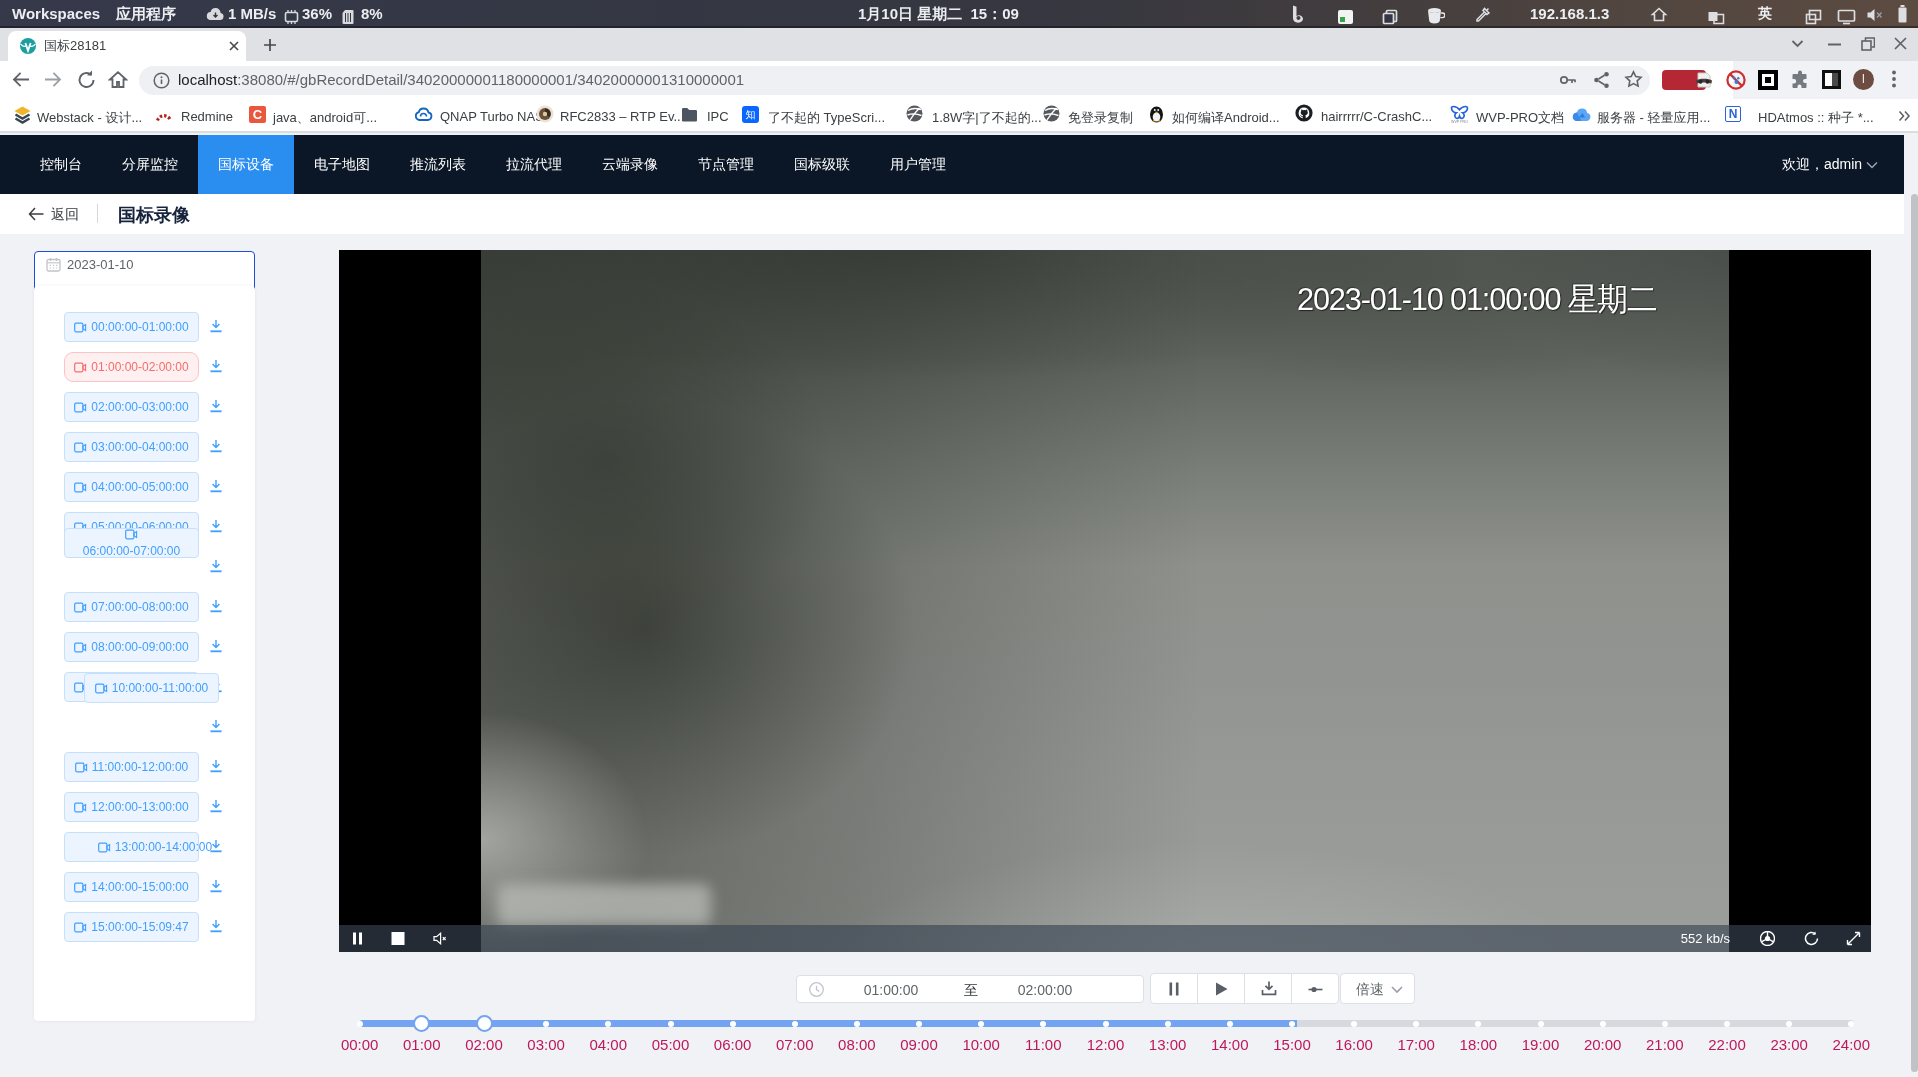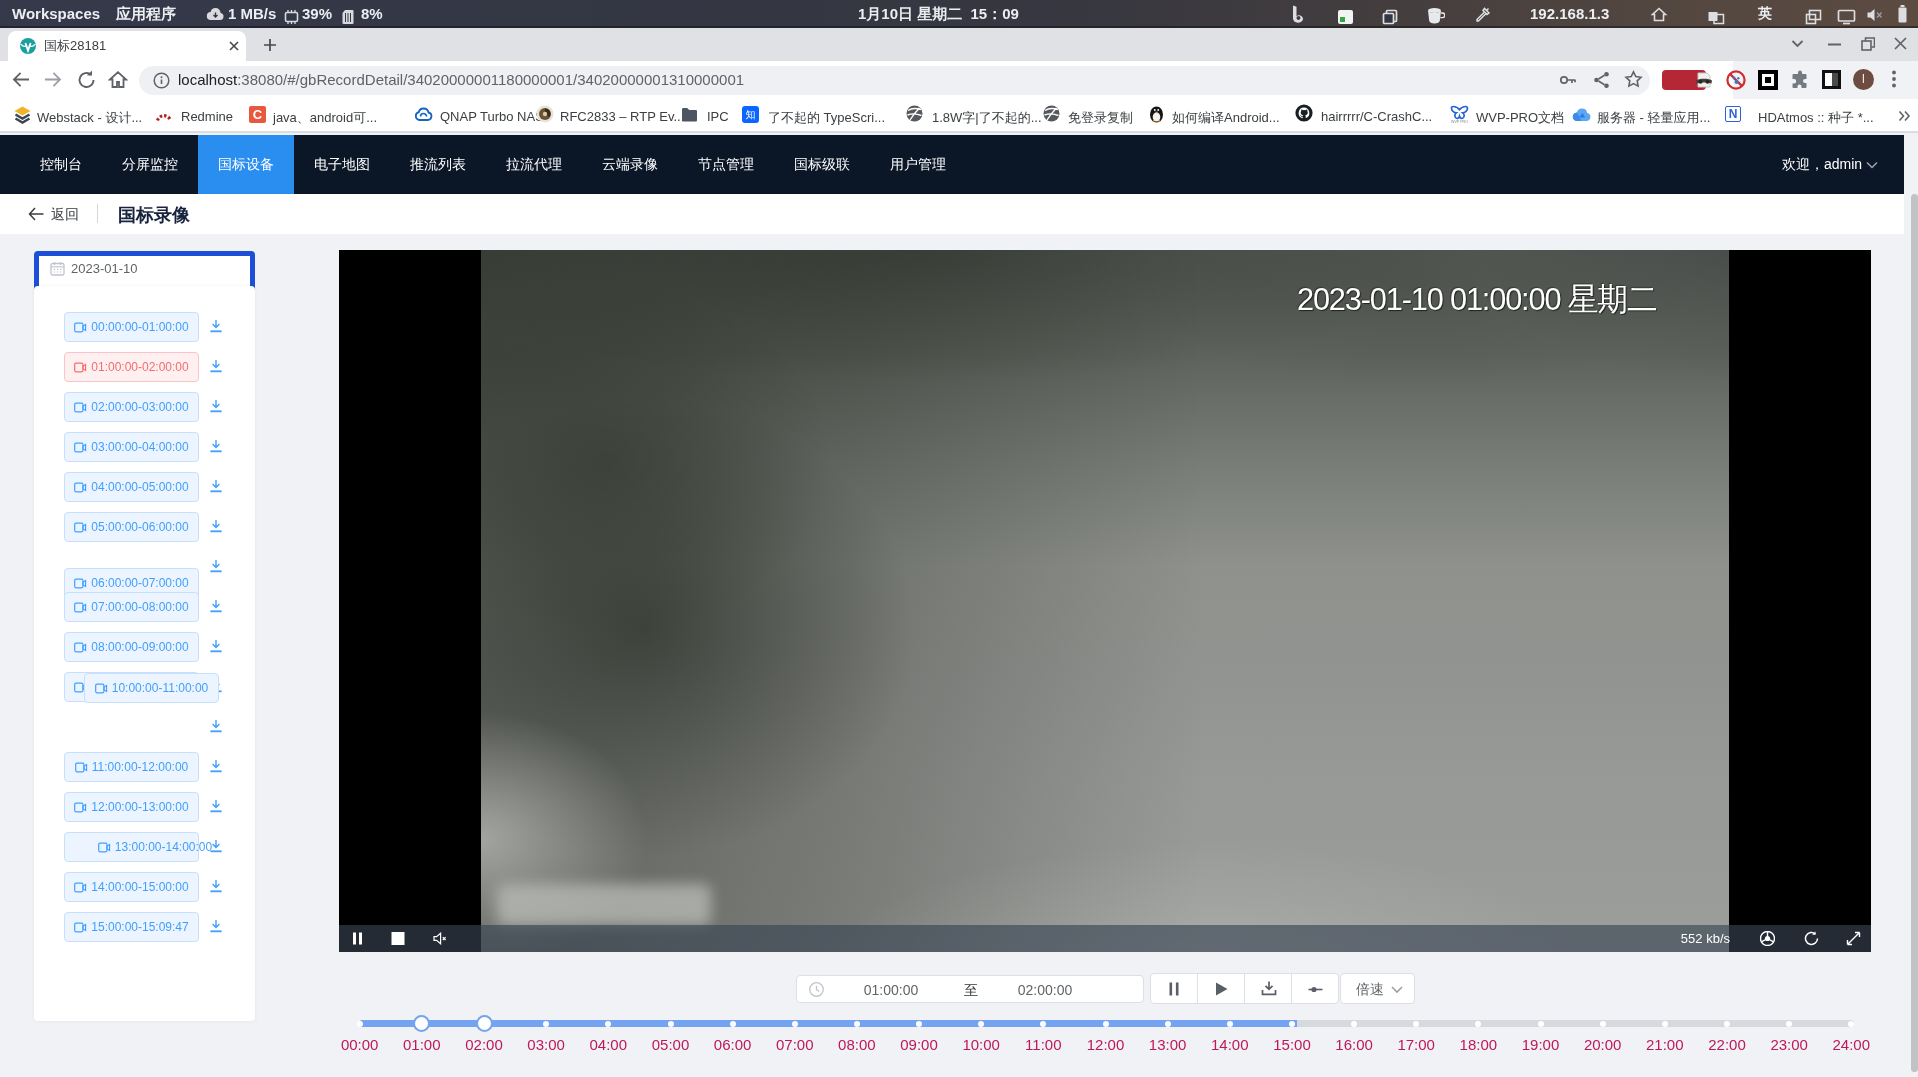--- a/index.html
+++ b/index.html
@@ -28,24 +28,24 @@
 
 
 #appnav { position:absolute; left:0; top:135px; width:1904px; height:59px; background:#0b1627; }
 .mi { position:absolute; top:0; height:59px; line-height:59px; text-align:center; color:#fff; font-size:14px; }
 #appnav .active { background:#2a8ef0; }
 
 
 #subheader { position:absolute; left:0; top:194px; width:1904px; height:40px; background:#fff; }
 
 
-#dateinput { position:absolute; left:34px; top:251px; width:221px; height:42px; background:#fff; border:5px solid #1d4ed8; border-radius:4px; }
+#dateinput { position:absolute; left:34px; top:251px; width:221px; height:42px; background:#fff; border:1px solid #1d4ed8; border-radius:4px; }
 #sidepanel { position:absolute; left:34px; top:286px; width:221px; height:735px; background:#fff; border-radius:4px; box-shadow:0 0 4px rgba(0,0,0,0.06); }
 .recbtn { position:absolute; left:64px; width:135px; height:30px; border-radius:4px; background:#ecf5ff; border:1px solid #c6e0fb; color:#409eff; font-size:12px; white-space:nowrap; display:flex; align-items:center; justify-content:center; gap:4px; }
-.recbtn.red { background:#fef0f0; border-color:#fbc4c4; color:#f56c6c; }
+.recbtn.red { background:#fef0f0; border-color:#fbc4c4; color:#f56c6c;border-radius:9px; }
 .dlic { position:absolute; left:209px; width:14px; height:14px; }
 
 
 #vwrap { position:absolute; left:339px; top:250px; width:1532px; height:702px; background:#000; }
 #video { position:absolute; left:142px; top:0; width:1248px; height:702px;
   background:
     radial-gradient(ellipse 19% 26% at 0% 84%, rgba(208,210,204,0.6), rgba(208,210,204,0) 70%),
     radial-gradient(ellipse 26% 36% at 10% 30%, rgba(24,29,21,0.28), rgba(24,29,21,0) 70%),
     radial-gradient(ellipse 30% 20% at 75% 5%, rgba(30,36,28,0.16), rgba(30,36,28,0) 75%),
     radial-gradient(ellipse 32% 48% at 13% 54%, rgba(24,29,21,0.5), rgba(24,29,21,0) 68%),
@@ -81,21 +81,21 @@
   <div class="osit" style="left:116px;">应用程序</div>
   <div class="osit" style="left:206px;top:5px;height:18px;"><svg width="19" height="18" viewBox="0 0 19 18">
         <path d="M9.5 2a5 5 0 0 0-4.9 4A4 4 0 0 0 5 14h9a3.5 3.5 0 0 0 .6-6.95A5 5 0 0 0 9.5 2z" fill="#d8dade"></path>
         <path d="M9.5 6.5V11M7.5 9l2 2 2-2" stroke="#343743" stroke-width="1.4" fill="none"></path>
       </svg></div>
   <div class="osit" style="left:228px;">1 MB/s</div>
   <div class="osit" style="left:283px;top:6px;height:16px;"><svg width="17" height="16" viewBox="0 0 17 16">
         <rect x="2.5" y="3.5" width="12" height="9" rx="1.5" fill="none" stroke="#d8dade" stroke-width="1.6"></rect>
         <path d="M5 1v2M8.5 1v2M12 1v2M5 13v2M8.5 13v2M12 13v2" stroke="#d8dade" stroke-width="1.3"></path>
       </svg></div>
-  <div class="osit" style="left:302px;">39%</div>
+  <div class="osit" style="left:302px;">36%</div>
   <div class="osit" style="left:341px;top:6px;height:16px;"><svg width="15" height="16" viewBox="0 0 15 16">
         <path d="M4 1h7.5a1 1 0 0 1 1 1v12a1 1 0 0 1-1 1h-9a1 1 0 0 1-1-1V4z" fill="#d8dade"></path>
         <path d="M4.5 4v9M7 4v9M9.5 4v9" stroke="#343743" stroke-width="1"></path>
       </svg></div>
   <div class="osit" style="left:361px;">8%</div>
   <div class="osit" style="left:858px;">1月10日 星期二&nbsp; 15：09</div>
   <div class="osit" style="left:1290px;top:4px;height:20px;"><svg width="15" height="20" viewBox="0 0 15 20">
         <path d="M3 1.5l3.5 1.2v9.6c.9-.9 2.3-1.3 3.8-.8 2 .7 3 2.4 2.6 4-.4 1.9-2.5 3.2-5 3.2-2.7 0-4.9-1.6-4.9-4.4zm3.5 12.4c0 1.2.9 2 2 2s2-.8 2-1.9c0-1.1-.9-1.9-2-1.9s-2 .7-2 1.8z" fill="#dcdee2"></path>
       </svg></div>
   <div class="osit" style="left:1337px;top:6px;height:16px;"><svg width="17" height="16" viewBox="0 0 17 16">
@@ -402,21 +402,21 @@
     <svg width="13" height="11" viewBox="0 0 13 11" style="flex:none;">
       <rect x="0.7" y="1.2" width="8.2" height="8.6" rx="1.2" fill="none" stroke="#409eff" stroke-width="1.2"></rect>
       <path d="M9 4.2l2.6-1.6v5.8L9 6.8z" fill="none" stroke="#409eff" stroke-width="1.1"></path>
     </svg>
     <span>05:00:00-06:00:00</span>
   </div>
 <svg class="dlic" style="top:519px;" width="14" height="14" viewBox="0 0 14 14">
     <path d="M7 1v7.4M3.6 5l3.4 3.6L10.4 5" stroke="#409eff" stroke-width="1.4" fill="none"></path>
     <path d="M1.4 12.3h11.2" stroke="#409eff" stroke-width="1.8"></path>
   </svg>
-<div class="recbtn" style="top:568px;">
+<div class="recbtn" style="top:528px;flex-direction:column;">
     <svg width="13" height="11" viewBox="0 0 13 11" style="flex:none;">
       <rect x="0.7" y="1.2" width="8.2" height="8.6" rx="1.2" fill="none" stroke="#409eff" stroke-width="1.2"></rect>
       <path d="M9 4.2l2.6-1.6v5.8L9 6.8z" fill="none" stroke="#409eff" stroke-width="1.1"></path>
     </svg>
     <span>06:00:00-07:00:00</span>
   </div>
 <svg class="dlic" style="top:559px;" width="14" height="14" viewBox="0 0 14 14">
     <path d="M7 1v7.4M3.6 5l3.4 3.6L10.4 5" stroke="#409eff" stroke-width="1.4" fill="none"></path>
     <path d="M1.4 12.3h11.2" stroke="#409eff" stroke-width="1.8"></path>
   </svg>

